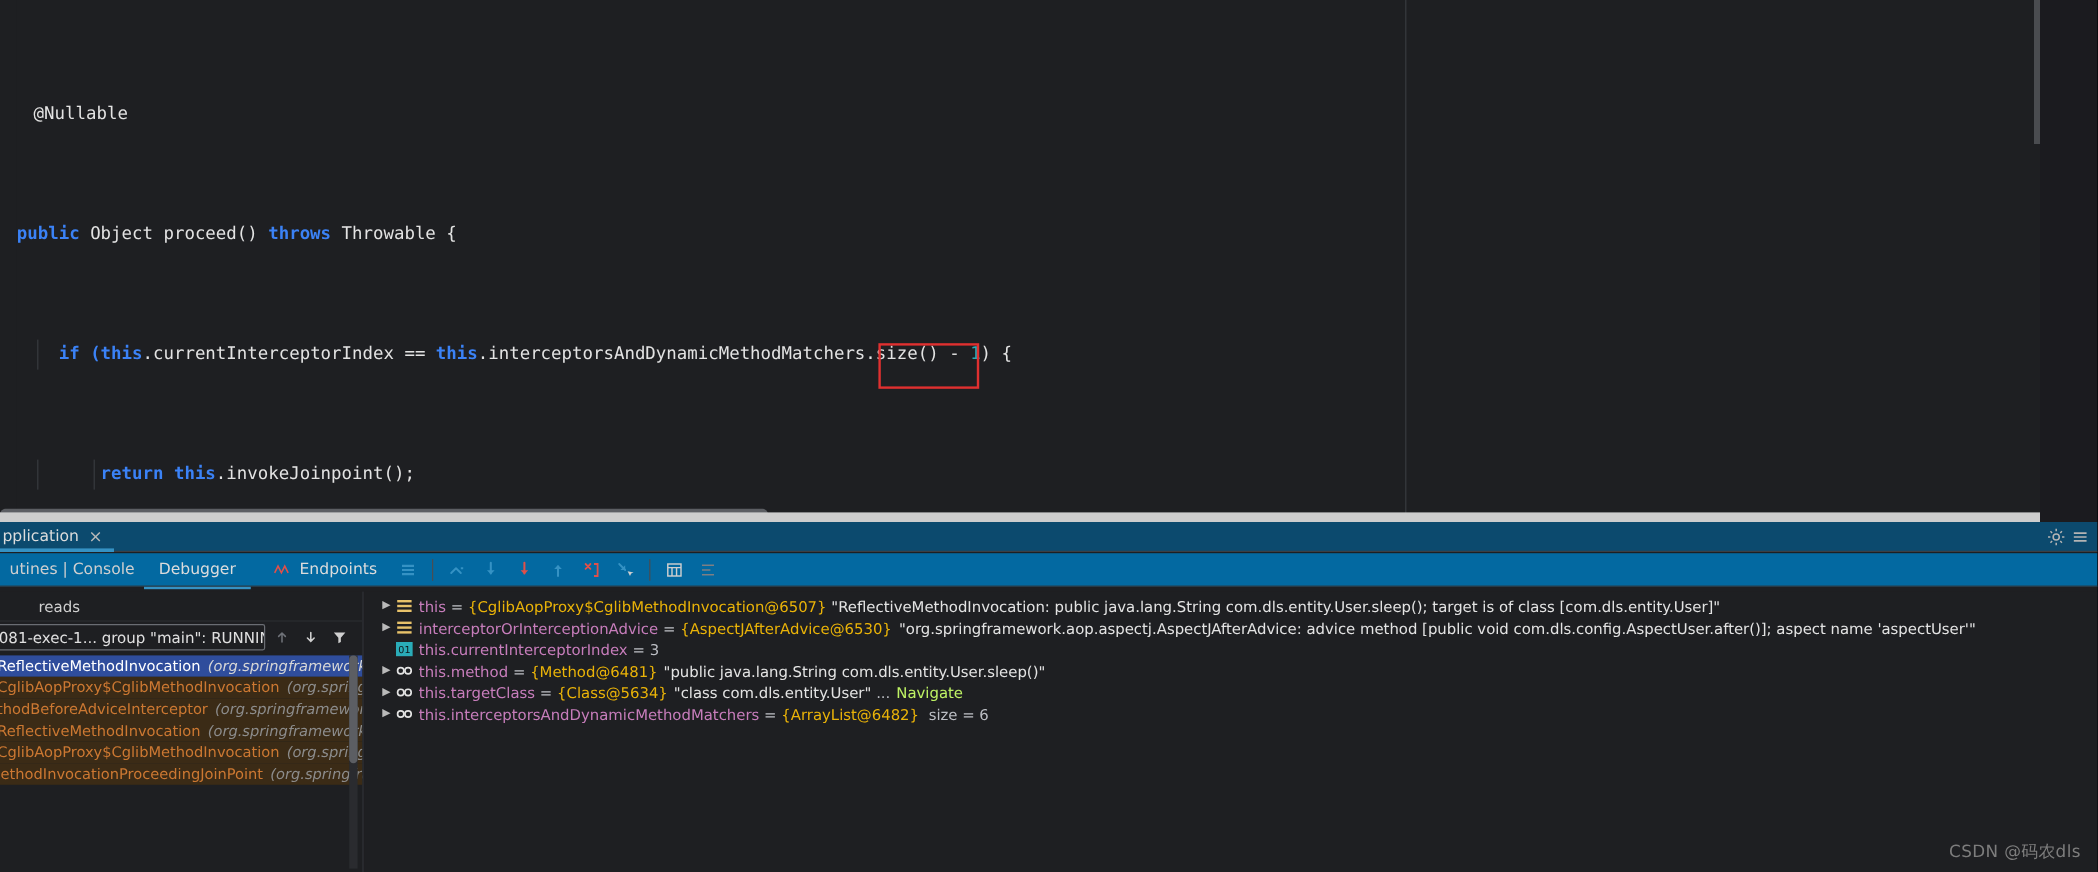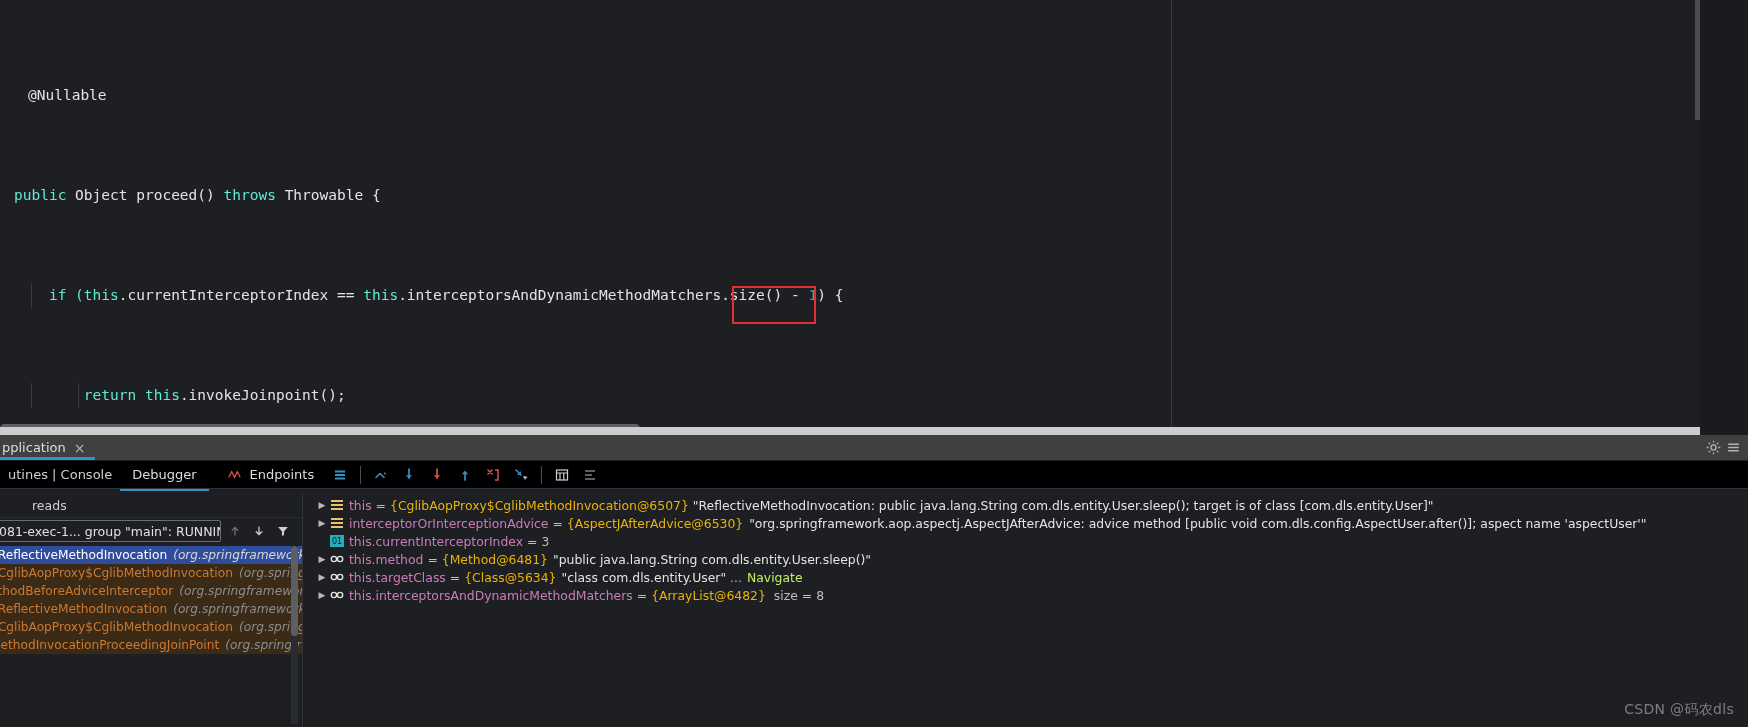--- a/index.html
+++ b/index.html
@@ -34,21 +34,21 @@
     position: absolute;
     left: 0; top: 8px;
     width: 1748px;
     font-family: "DejaVu Sans Mono", monospace;
     font-size: 14.5px;
     line-height: 25px;
     white-space: pre;
     color: #bcbec4;
   }
   .line { height: 25px; position: relative; padding-left: 14px; }
-  .kw   { color: #5eead4; }
+  .kw   { color: #3b82f6; font-weight: bold; }
   .num  { color: #2aacb8; }
   .white{ color: #e3e3e3; }
   
   .iguide {
     position: absolute;
     top: 0; width: 1px; height: 25px;
     background: #393b40;
   }
   
   #margin-line {
@@ -102,21 +102,21 @@
   
   #toolwin {
     position: absolute;
     left: 0; top: 435px;
     width: 1748px; height: 292px;
     background: #1e1f22;
   }
   #tw-tabbar {
     position: absolute; left: 0; top: 0;
     width: 1748px; height: 25px;
-    background: #404040;
+    background: #0c4a6e;
     border-bottom: 1px solid #3a3f45;
   }
   .tw-tab {
     position: absolute;
     left: -8px; top: 0;
     height: 25px;
     display: flex; align-items: center;
     gap: 8px;
     padding: 0 10px;
     color: #dcdcdc;
@@ -140,21 +140,21 @@
     right: 6px; top: 4px;
     width: 17px; height: 17px;
     color: #b4b4b4;
   }
 
   
   #tw-toolbar {
     position: absolute;
     left: 0; top: 26px;
     width: 1748px; height: 28px;
-    background: #000000;
+    background: #0369a1;
     display: flex;
     align-items: center;
     border-bottom: 1px solid #303338;
   }
   .tb-text {
     color: #cfcfcf;
     font-size: 13px;
     padding: 0 8px;
     white-space: nowrap;
   }
@@ -606,21 +606,21 @@
           <span class="vtri">▶</span>
           <span class="vicon">
             <svg viewBox="0 0 16 12" width="16" height="12">
                 <circle cx="4.5" cy="6" r="3" fill="none" stroke="#e3e3e3" stroke-width="1.6"></circle>
                 <circle cx="11.5" cy="6" r="3" fill="none" stroke="#e3e3e3" stroke-width="1.6"></circle>
               </svg>
           </span>
           <span class="vname">this.interceptorsAndDynamicMethodMatchers</span>
           <span class="veq">=</span>
           <span class="vref">{ArrayList@6482}</span>
-          <span class="vsize">size = 8</span>
+          <span class="vsize">size = 6</span>
         </div>
 
       </div>
     </div>
 
     <div id="watermark">CSDN @码农dls</div>
   </div>
 </div>
 
 </body></html>

